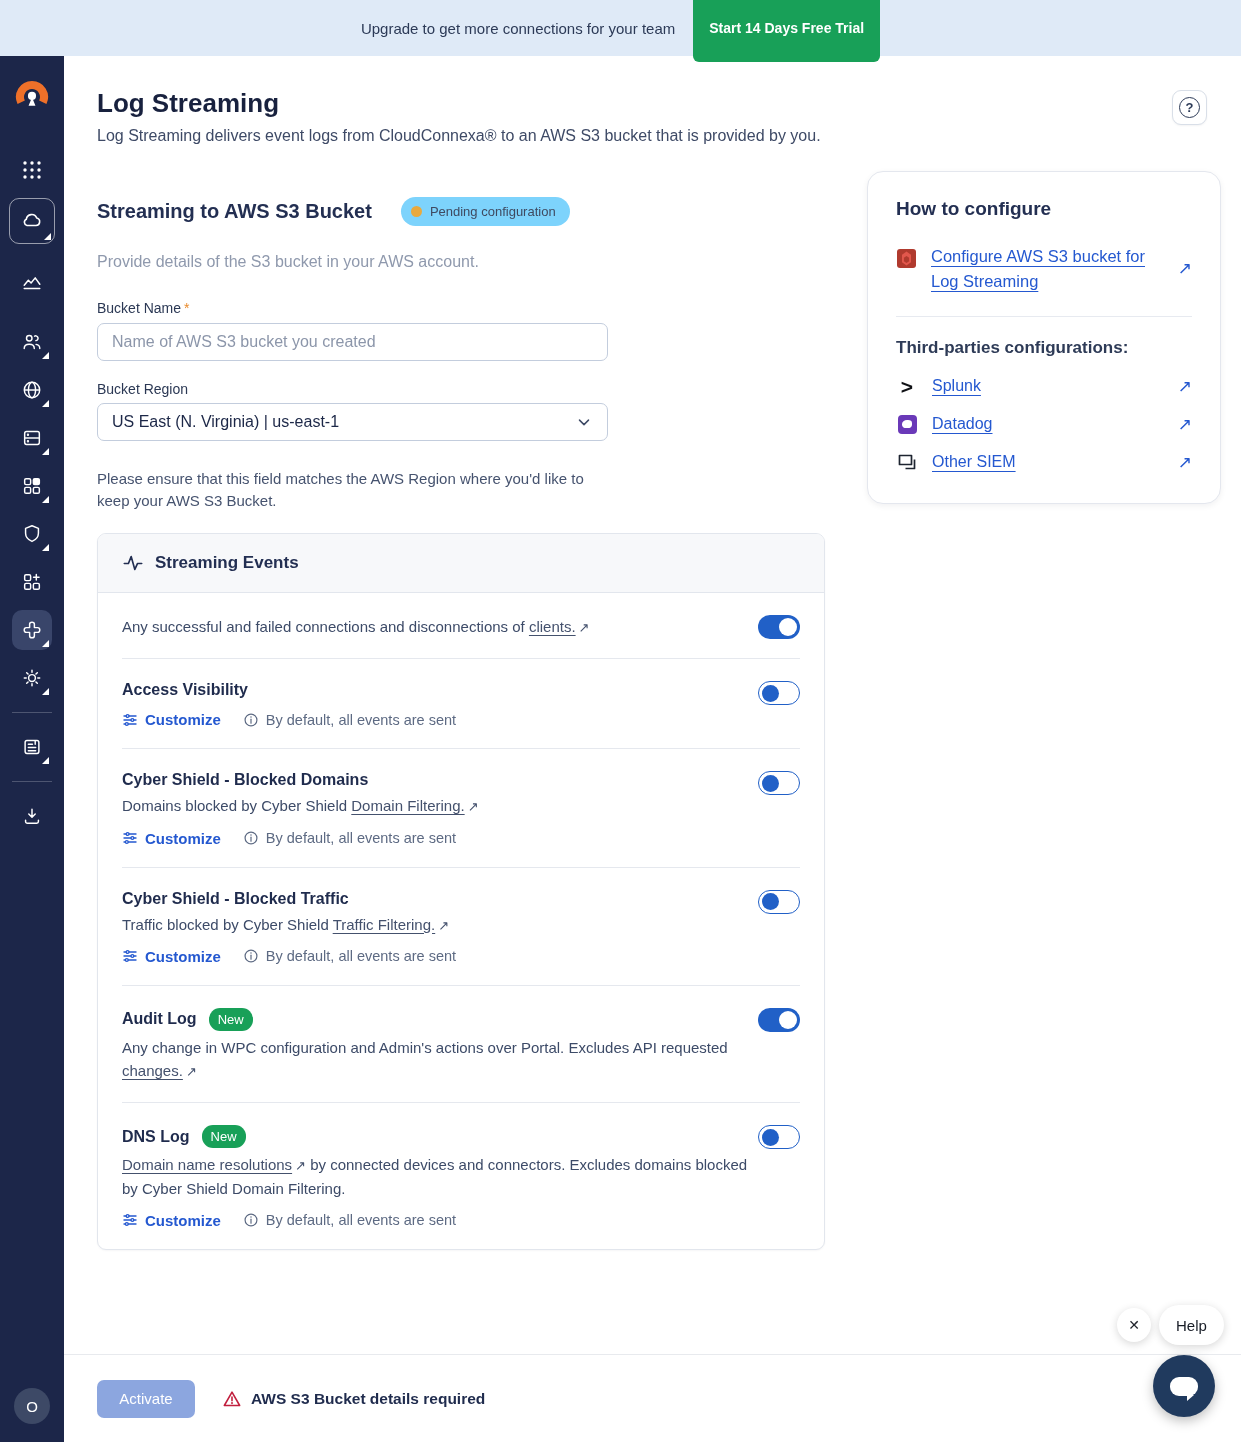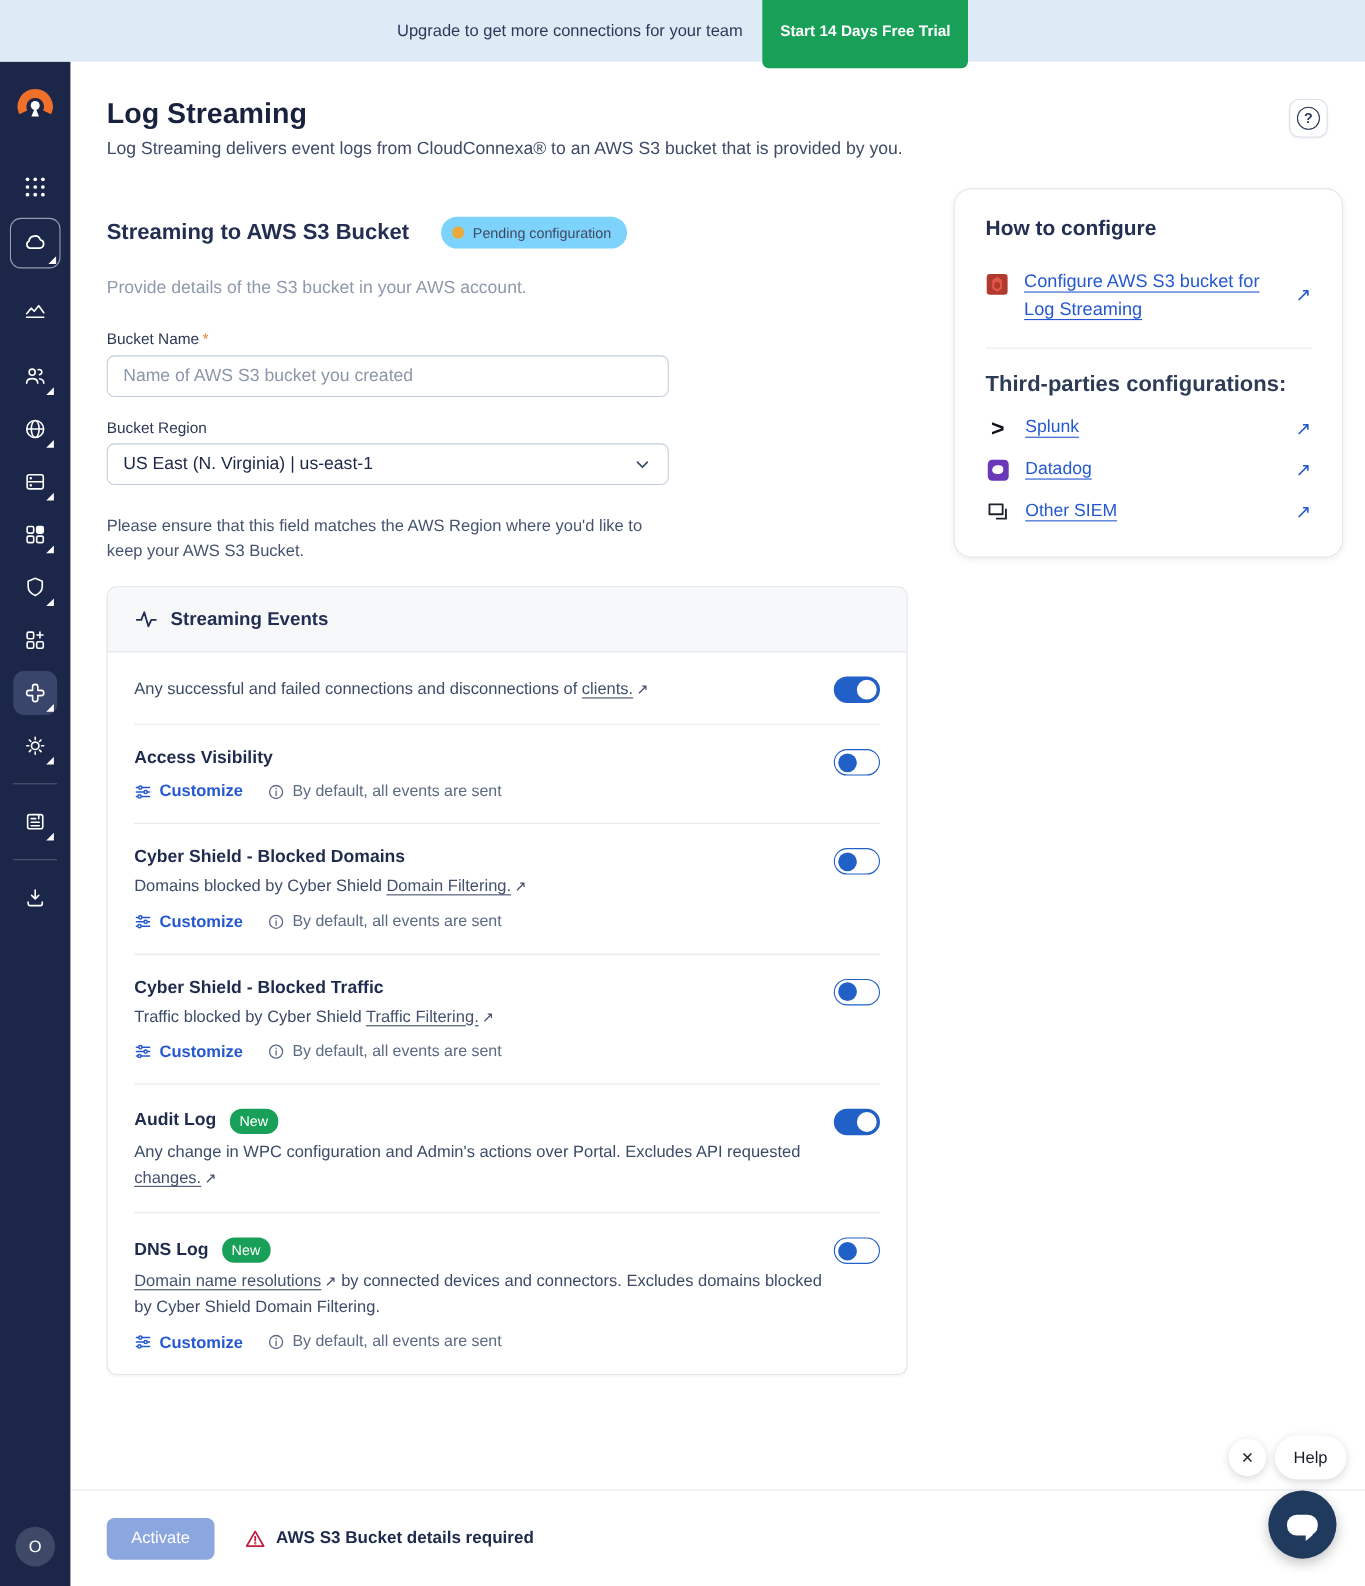--- a/index.html
+++ b/index.html
@@ -87,21 +87,21 @@
   
   .howto { position:absolute; left:855px; top:171px; width:354px; background:#fff;
            border:1px solid #e4e7ee; border-radius:16px; padding:26px 28px 28px;
            box-shadow:0 2px 6px rgba(16,24,40,.06);margin-left:12px; }
   .howto-title { font-size:19px; font-weight:700; color:#232f52; margin-bottom:24px; }
   .howto-row { display:flex; align-items:flex-start; gap:14px; }
   .howto-link { color:#2458d0; font-size:16.5px; text-decoration:underline; text-underline-offset:4px;
                 line-height:1.5; cursor:pointer; width:232px; }
   .howto-arrow { color:#2458d0; font-size:17px; margin-left:auto; cursor:pointer; align-self:center; }
   .howto-divider { height:1px; background:#e7eaf0; margin:22px 0 21px; }
-  .tp-heading { font-size:20px; font-weight:700; color:#2e3b57; margin-bottom:18px; }
+  .tp-heading { font-size:17px; font-weight:700; color:#2e3b57; margin-bottom:18px; }
   .tp-row { display:flex; align-items:center; gap:14px; margin-bottom:17px; }
   .tp-row:last-child { margin-bottom:2px; }
   .tp-link { color:#2458d0; font-size:16px; text-decoration:underline; text-underline-offset:4px; cursor:pointer; }
   .tp-icon { width:22px; display:flex; align-items:center; justify-content:center; }
   .splunk-glyph { font-weight:900; font-size:21px; color:#0f1115; line-height:1; }
   .dd-box { width:19px; height:19px; border-radius:4px; background:#6a39b8; position:relative; }
   .dd-box::after { content:""; position:absolute; left:4px; top:5px; width:10px; height:8px;
                    background:#fff; border-radius:50% 40% 45% 45%; }
 
   

